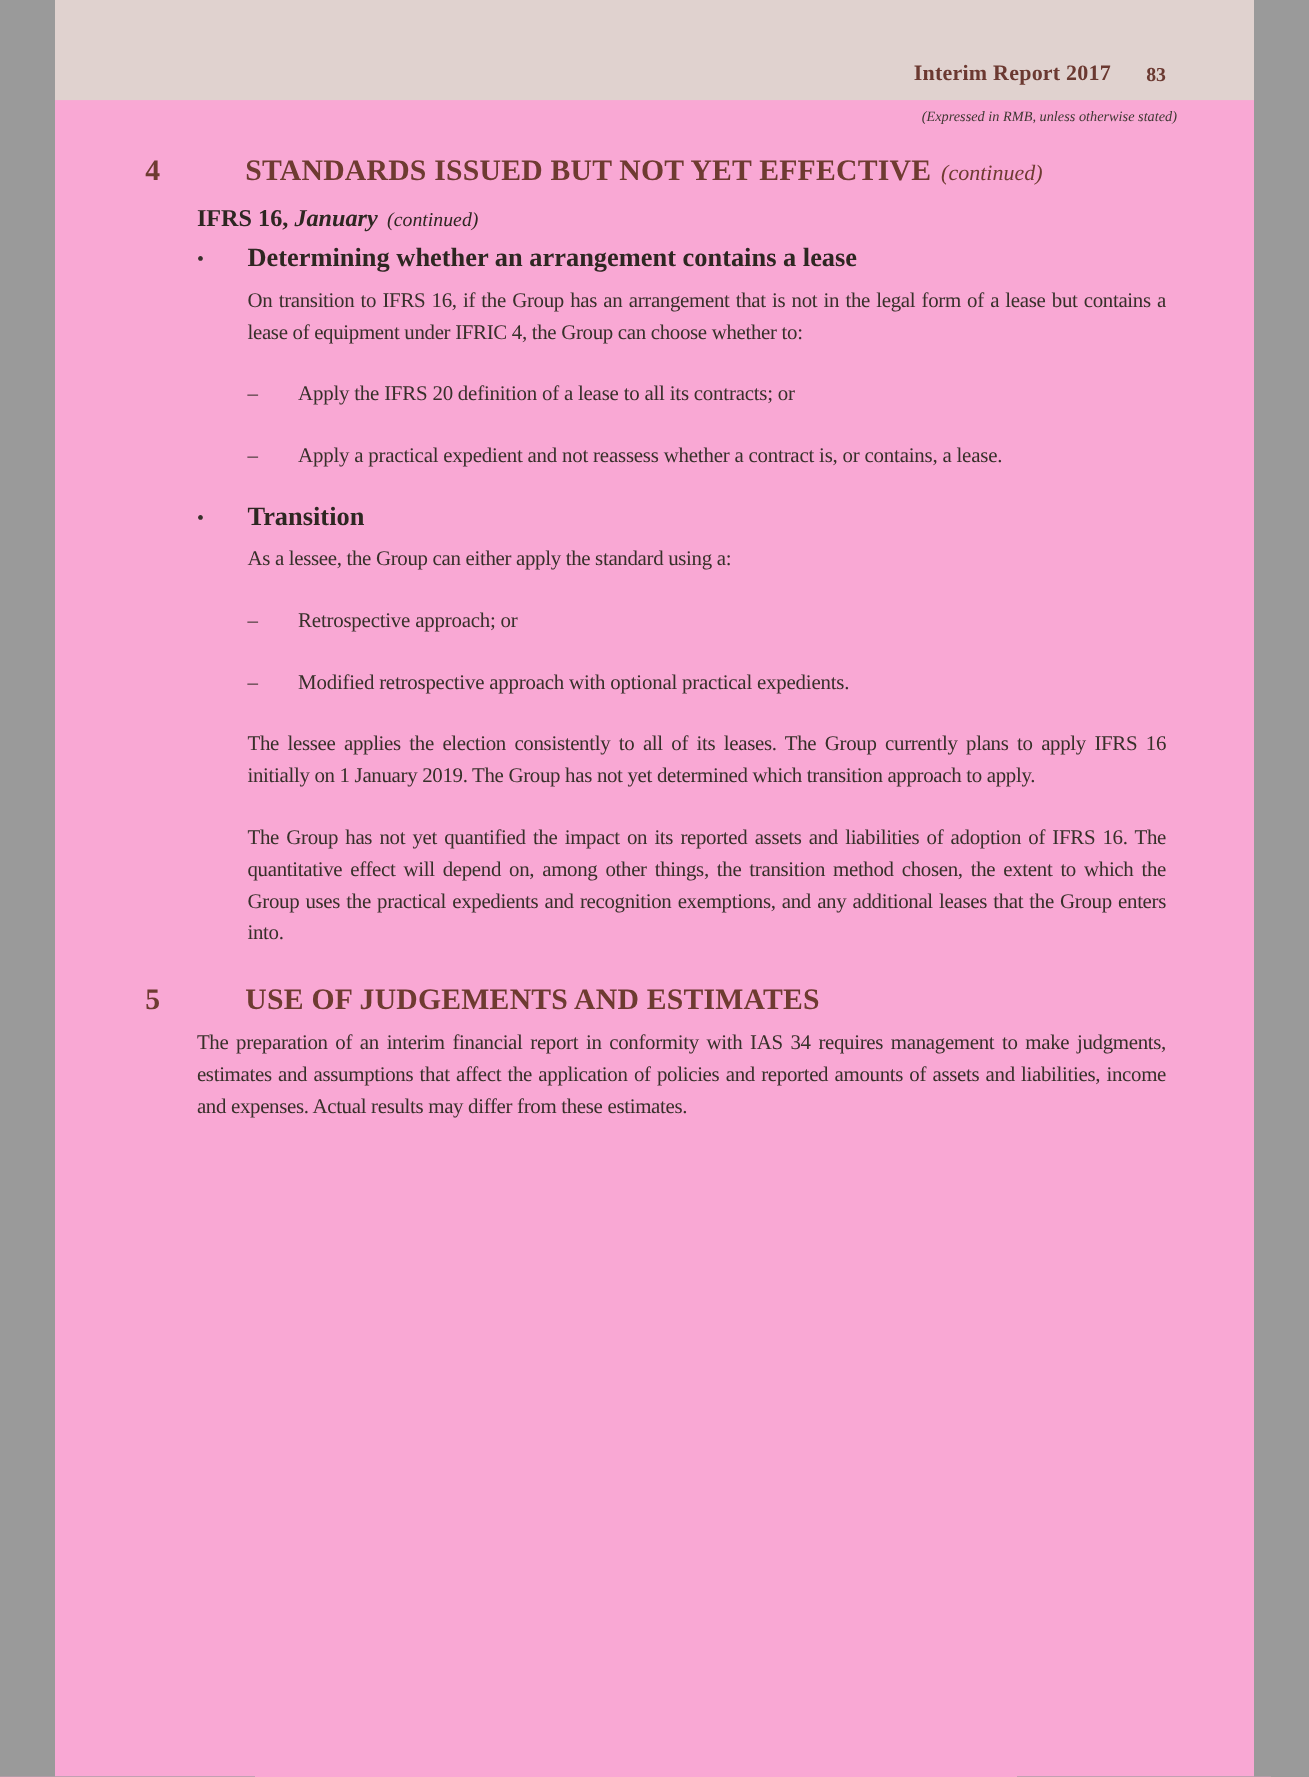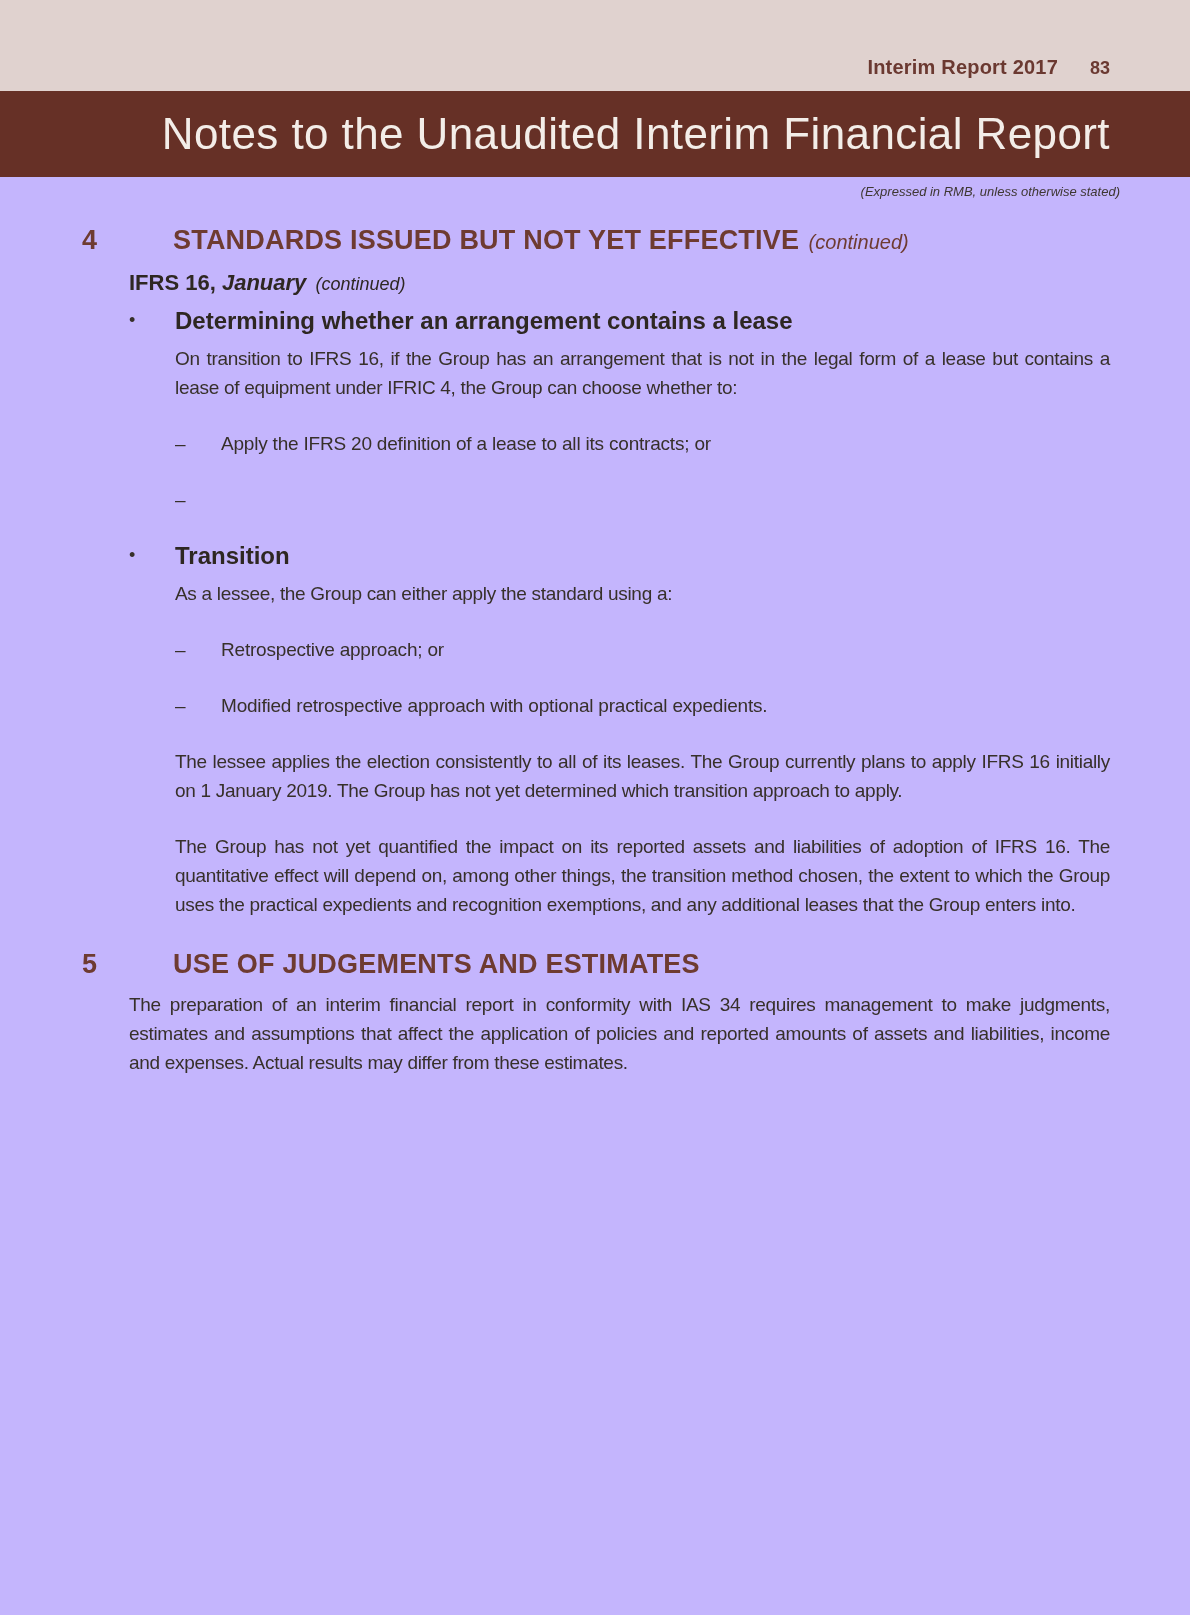--- a/index.html
+++ b/index.html
@@ -1,18 +1,18 @@
 <!DOCTYPE html>
 <html><head>
 <meta charset="utf-8">
 <style>
   html,body{margin:0;padding:0;background:#9a9a9a;}
   .page{
-    width:1190px;height:1615px;margin:0 auto;background:#c4b5fd;
-    font-family:Liberation Sans, sans-serif;color:#37302A;
+    width:1090px;height:1615px;margin:0 auto;background:#f9a8d4;
+    font-family:Liberation Serif, serif;color:#37302A;
     position:relative;overflow:hidden;
   }
   
   .topbar{
     height:91px;background:#E0D2CF;box-sizing:border-box;
     display:flex;align-items:flex-end;justify-content:flex-end;
     padding:0 80px 12px 0;
   }
   .hdr-title{font-weight:bold;font-size:20px;color:#6B3931;letter-spacing:0.2px;}
   .hdr-page{font-weight:bold;font-size:18px;color:#6B3931;margin-left:32px;}
@@ -63,23 +63,20 @@
 </head>
 <body>
 
 <div class="page">
 
   <div class="topbar">
     <span class="hdr-title">Interim Report 2017</span>
     <span class="hdr-page">83</span>
   </div>
 
-  <div class="banner">
-    <h1 class="banner-title">Notes to the Unaudited Interim Financial Report</h1>
-  </div>
 
   <div class="note">(Expressed in RMB, unless otherwise stated)</div>
 
   <div class="content">
 
     <div class="sec-heading">
       <span class="sec-num">4</span>
       <span>
         <span class="sec-title">STANDARDS ISSUED BUT NOT YET EFFECTIVE</span>
         <span class="sec-cont">(continued)</span>
@@ -99,20 +96,21 @@
 
     <p class="para just">On transition to IFRS 16, if the Group has an arrangement that is not in the legal form of a lease but contains a lease of equipment under IFRIC 4, the Group can choose whether to:</p>
 
     <div class="dash-item">
       <span class="marker">–</span>
       <span>Apply the IFRS 20 definition of a lease to all its contracts; or</span>
     </div>
 
     <div class="dash-item">
       <span class="marker">–</span>
+      <span>Apply a practical expedient and not reassess whether a contract is, or contains, a lease.</span>
     </div>
 
 
     <div class="bullet-item mt-27">
       <span class="marker">•</span>
       <span class="bullet-title">Transition</span>
     </div>
 
     <p class="para">As a lessee, the Group can either apply the standard using a:</p>
 

